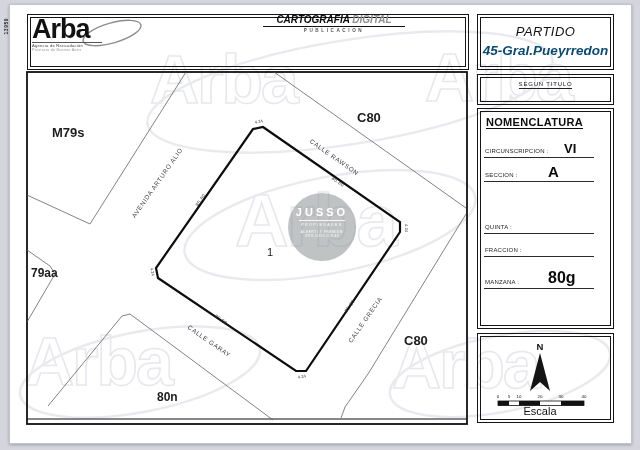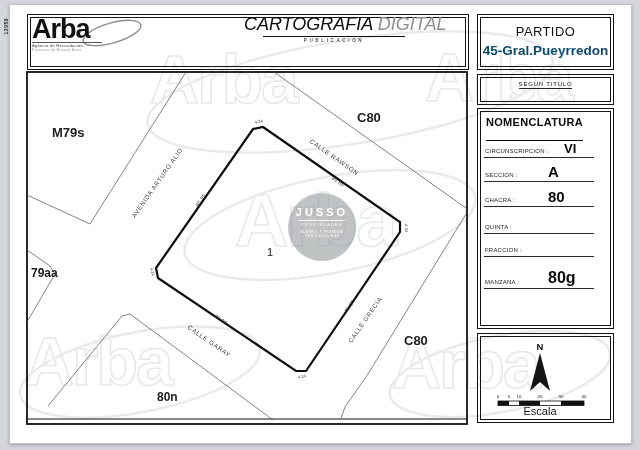--- a/index.html
+++ b/index.html
@@ -23,31 +23,31 @@
   
   .dbox{position:absolute;border:1.6px solid #151515;background:transparent;z-index:3;}
   .dbox .inner{position:absolute;left:2px;top:2px;right:2px;bottom:2px;border:1px solid #151515;}
   
   #arba-logo{position:absolute;left:32px;top:16px;z-index:4;}
   #arba-word{font-size:27px;font-weight:800;color:#111;letter-spacing:-1px;line-height:26px;}
   #arba-line{width:70px;border-top:1px solid #555;margin-top:0;}
   .arba-sub1{font-size:4.2px;color:#444;letter-spacing:.2px;}
   .arba-sub2{font-size:3.8px;color:#999;letter-spacing:.2px;}
   #carto{position:absolute;left:244px;top:14px;width:180px;text-align:center;z-index:4;}
-  #carto .l1{font-style:italic;font-weight:400;font-size:18px;color:#0d0d0d;letter-spacing:0;white-space:nowrap;}
+  #carto .l1{font-style:italic;font-weight:700;font-size:10px;color:#0d0d0d;letter-spacing:0;white-space:nowrap;}
   #carto .l1 .gray{color:#8f8f8f;}
   #carto .rule{width:142px;border-top:1.6px solid #111;margin:1px auto 1px auto;}
   #carto .l2{font-size:4.6px;letter-spacing:2.6px;color:#555;font-weight:bold;}
   
-  #partido-box .c{position:absolute;left:0;right:0;text-align:center;}
+  #partido-box .c{position:absolute;left:0;right:0;text-align:center;font-style:italic;}
   #partido-label{top:9px;font-size:13px;color:#111;letter-spacing:.4px;}
   #partido-value{top:28px;font-size:13.5px;font-weight:bold;color:#0c4a6e;}
   #segun-text{position:absolute;left:0;right:0;top:6px;text-align:center;font-size:6px;letter-spacing:.8px;color:#222;}
   #segun-text span{border-bottom:.8px solid #222;padding-bottom:1px;}
-  #nomen-title{position:absolute;left:8px;top:7px;font-size:11px;font-weight:800;color:#0c0c0c;letter-spacing:.3px;border-bottom:1.6px solid #0c0c0c;padding-bottom:12px;}
+  #nomen-title{position:absolute;left:8px;top:7px;font-size:11px;font-weight:800;color:#0c0c0c;letter-spacing:.3px;border-bottom:1.6px solid #0c0c0c;padding-bottom:0;}
   .nrow{position:absolute;left:6px;width:110px;border-bottom:1px solid #2a2a2a;}
   .nrow .lab{position:absolute;left:1px;bottom:3px;font-size:6px;color:#222;letter-spacing:.2px;white-space:nowrap;}
   .nrow .val{position:absolute;bottom:1px;font-weight:bold;color:#0a0a0a;white-space:nowrap;}
   
   #plan-no{
     position:absolute;left:3px;top:18px;z-index:5;font-size:5px;color:#222;
     writing-mode:vertical-rl;transform:rotate(180deg);letter-spacing:.5px;font-weight:bold;
   }
   #jusso{
     position:absolute;left:288px;top:193px;width:68px;height:68px;border-radius:50%;
@@ -177,24 +177,20 @@
   <div id="nomen-title">NOMENCLATURA</div>
 
   <div class="nrow" style="top:28px;height:20px;text-align:right;">
     <span class="lab">CIRCUNSCRIPCION :</span>
     <span class="val" style="left:80px;font-size:13px;">VI</span>
   </div>
   <div class="nrow" style="top:52px;height:20px;">
     <span class="lab">SECCION :</span>
     <span class="val" style="left:64px;font-size:15px;">A</span>
   </div>
-  <div class="nrow" style="top:77px;height:20px;">
-    <span class="lab">CHACRA :</span>
-    <span class="val" style="left:64px;font-size:15px;">80</span>
-  </div>
   <div class="nrow" style="top:104px;height:20px;">
     <span class="lab">QUINTA :</span>
     <span class="val" style="left:64px;font-size:13px;"></span>
   </div>
   <div class="nrow" style="top:127px;height:20px;">
     <span class="lab">FRACCION :</span>
     <span class="val" style="left:64px;font-size:13px;"></span>
   </div>
   <div class="nrow" style="top:157px;height:22px;text-decoration:underline;">
     <span class="lab">MANZANA :</span>

